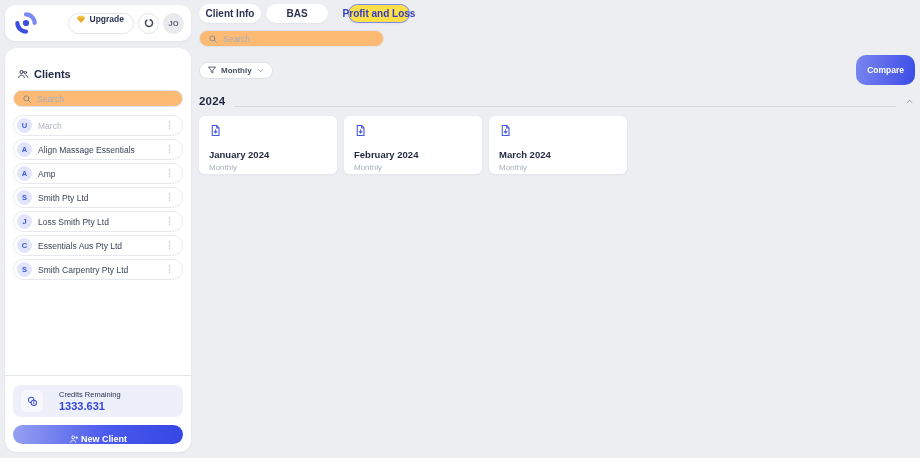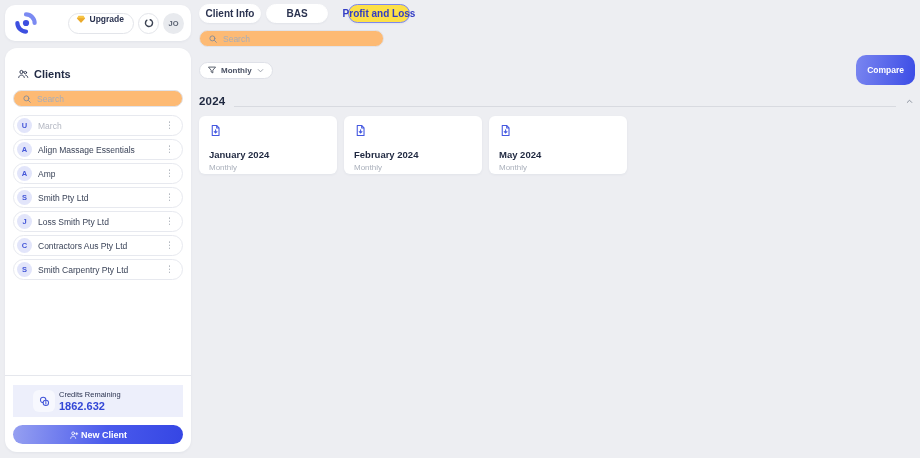--- a/index.html
+++ b/index.html
@@ -59,33 +59,33 @@
     width:15px; height:15px; border-radius:50%; background:#e2e5fa; color:#4356d8;
     font-size:7.5px; font-weight:bold; display:flex; align-items:center; justify-content:center;
     flex:0 0 auto;
   }
   .client-name { font-size:8.5px; color:#3a4358; white-space:nowrap; overflow:hidden; }
   .client-name.muted { color:#b3b7c2; }
   .kebab { margin-left:auto; color:#9aa0ab; font-size:9px; line-height:1; padding:2px 3px; cursor:pointer; }
   .sb-spacer { flex:1; }
   .sb-divider { border-top:1px solid #e5e7ed; margin:0 -8px 9px; }
   .credits-panel {
-    background:#edeffb; border-radius:0; min-height:32px; padding:5px 20px;
-    display:flex; align-items:center; gap:4px; margin-bottom:8px;
+    background:#edeffb; border-radius:8px; min-height:32px; padding:5px 8px;
+    display:flex; align-items:center; gap:16px; margin-bottom:8px;
   }
   .credits-icon-box {
     width:22px; height:22px; border-radius:6px; background:#f7f8fe;
     display:flex; align-items:center; justify-content:center; flex:0 0 auto;
   }
   .credits-label { font-size:7.5px; color:#2b3350; }
   .credits-value { font-size:11px; font-weight:bold; color:#3347d6; margin-top:1px; }
   .new-client-btn {
     height:19px; border:none; border-radius:10px; width:100%;
     background:linear-gradient(95deg,#96a0f1 0%,#4a5aec 55%,#3546e4 100%);
-    color:#fff; font-size:9px; font-weight:bold; display:flex; align-items:center;
+    color:#fff; font-size:9px; font-weight:bold; display:flex; align-items:flex-end;
     justify-content:center; gap:2px; cursor:pointer; font-family:"Liberation Sans", sans-serif;
   }
 
   
   .main { position:absolute; left:199px; top:4px; width:716px; }
   .tabs { display:flex; gap:5px; }
   .tab {
     width:62px; height:19px; border-radius:10px; background:#fff; border:1px solid #fff;
     display:flex; align-items:center; justify-content:center;
     font-size:10px; font-weight:bold; color:#2b3350; cursor:pointer;
@@ -212,21 +212,21 @@
       <span>J</span>
     </span>
     <span class="client-name">Loss Smith Pty Ltd</span>
     <span class="kebab">⋮</span>
   </div>
 
   <div class="client-row">
     <span class="client-avatar">
       <span>C</span>
     </span>
-    <span class="client-name">Contractors Aus Pty Ltd</span>
+    <span class="client-name">Essentials Aus Pty Ltd</span>
     <span class="kebab">⋮</span>
   </div>
 
   <div class="client-row">
     <span class="client-avatar">
       <span>S</span>
     </span>
     <span class="client-name">Smith Carpentry Pty Ltd</span>
     <span class="kebab">⋮</span>
   </div>
@@ -240,21 +240,21 @@
       <span class="icon">
         <svg viewBox="0 0 24 24" width="13" height="13" fill="none" stroke="#4356d8" stroke-width="1.9">
           <circle cx="9.5" cy="9" r="5"></circle>
           <circle cx="14.5" cy="14.5" r="5" fill="#f7f8fe"></circle>
           <path d="M14.5 12.2v4.6" stroke-linecap="round"></path>
         </svg>
       </span>
     </div>
     <div>
       <div class="credits-label">Credits Remaining</div>
-      <div class="credits-value">1862.632</div>
+      <div class="credits-value">1333.631</div>
     </div>
   </div>
 
   <button class="new-client-btn">
     <span class="icon">
       <svg viewBox="0 0 24 24" width="10" height="10" fill="none" stroke="#fff" stroke-width="2" stroke-linecap="round">
         <circle cx="10" cy="8" r="3.4"></circle>
         <path d="M4 20c.5-3.4 3-5.3 6-5.3s5.5 1.9 6 5.3"></path>
         <path d="M18.5 6.5v5M16 9h5"></path>
       </svg>
@@ -344,17 +344,17 @@
   </div>
 
   <div class="report-card">
     <span class="icon">
       <svg viewBox="0 0 24 24" width="13" height="13" fill="none" stroke="#4357e0" stroke-width="2" stroke-linejoin="round">
         <path d="M6 2.8h8.5l4 4.2v14.2H6z"></path>
         <path d="M14.2 3v4.3h4.2"></path>
         <path d="M12.2 10.5v6M9.7 14l2.5 2.6 2.5-2.6" stroke-linecap="round"></path>
       </svg>
     </span>
-    <div class="report-title">May 2024</div>
+    <div class="report-title">March 2024</div>
     <div class="report-subtitle">Monthly</div>
   </div>
 </div>
 </div>
 
 </body></html>

